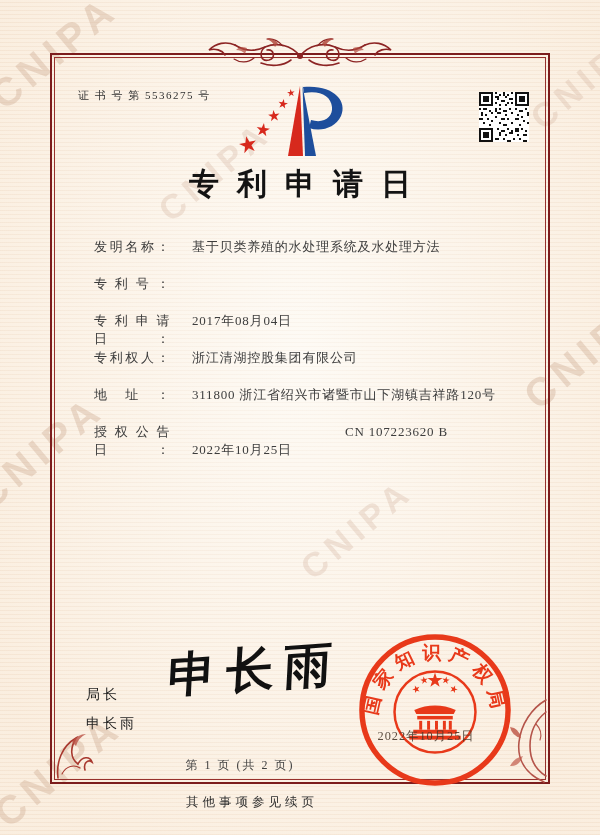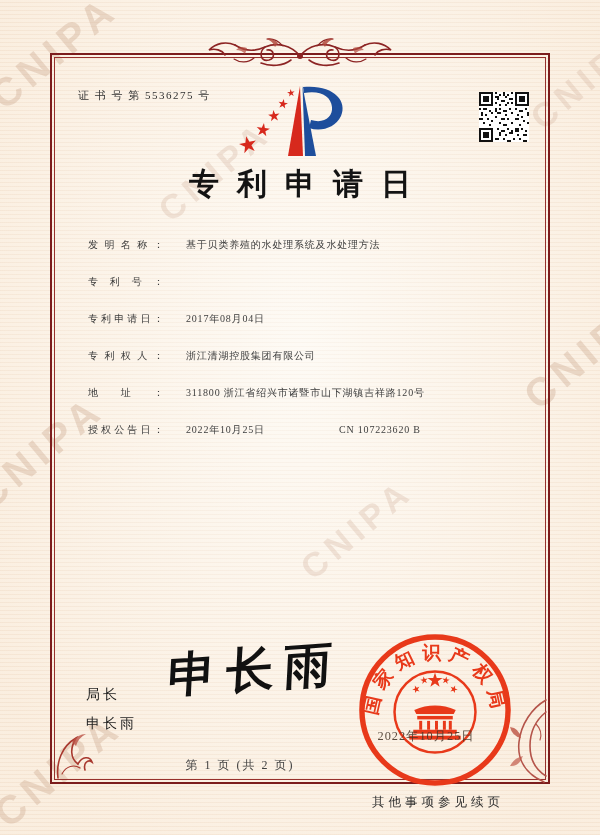--- a/index.html
+++ b/index.html
@@ -27,21 +27,21 @@
     position:absolute; left:78px; top:88px; font-size:11px;
     letter-spacing:1.5px; color:#333;
   }
   .logo { position:absolute; left:232px; top:82px; width:136px; height:78px; }
   .qr { position:absolute; left:479px; top:92px; width:50px; height:50px; }
   .doc-title {
     position:absolute; left:0; top:164px; width:600px; text-align:center;
     font-size:30px; font-weight:bold; color:#131313;
     letter-spacing:18px; padding-left:18px; box-sizing:border-box;
   }
-  .fields { position:absolute; left:88px; top:238px; width:452px; font-size:10px; color:#3d3d3d; }
+  .fields { position:absolute; left:94px; top:238px; width:452px; font-size:13px; color:#3d3d3d; }
   .field-row { display:flex; align-items:baseline; height:37px; }
   .field-label {
     display:inline-block; width:76px; flex:0 0 76px;
     text-align:justify; text-align-last:justify; letter-spacing:0.5px; color:#3b3b3b;
   }
   .field-value { margin-left:22px; letter-spacing:0.8px; white-space:nowrap; }
   .pair { display:flex; align-items:flex-end; }
   .pair.first { width:229px; flex:0 0 229px; }
   .body-text {
     position:absolute; left:72px; top:485px; width:462px;
@@ -57,21 +57,21 @@
     position:absolute; left:168px; top:638px; font-size:48px; font-weight:bold;
     color:#111; letter-spacing:10px; transform:rotate(-4deg) skewX(-7deg);
     white-space:nowrap;
   }
   .seal { position:absolute; left:356px; top:631px; width:158px; height:158px; }
   .page-info {
     position:absolute; left:0; top:757px; width:480px; text-align:center;
     font-size:12px; letter-spacing:2px; color:#3f3f3f;
   }
   .continuation {
-    position:absolute; left:0; top:794px; width:504px; text-align:right;
+    position:absolute; left:0; top:794px; width:504px; text-align:center;
     font-size:12.5px; letter-spacing:4px; color:#2e2e2e;
   }
   .ornament-top { position:absolute; left:205px; top:34px; width:190px; height:42px; }
   .flourish-bl { position:absolute; left:52px; top:726px; width:44px; height:54px; }
   .flourish-br { position:absolute; left:490px; top:698px; width:58px; height:86px; }
 </style>
 </head>
 <body>
 
 <div class="page">

